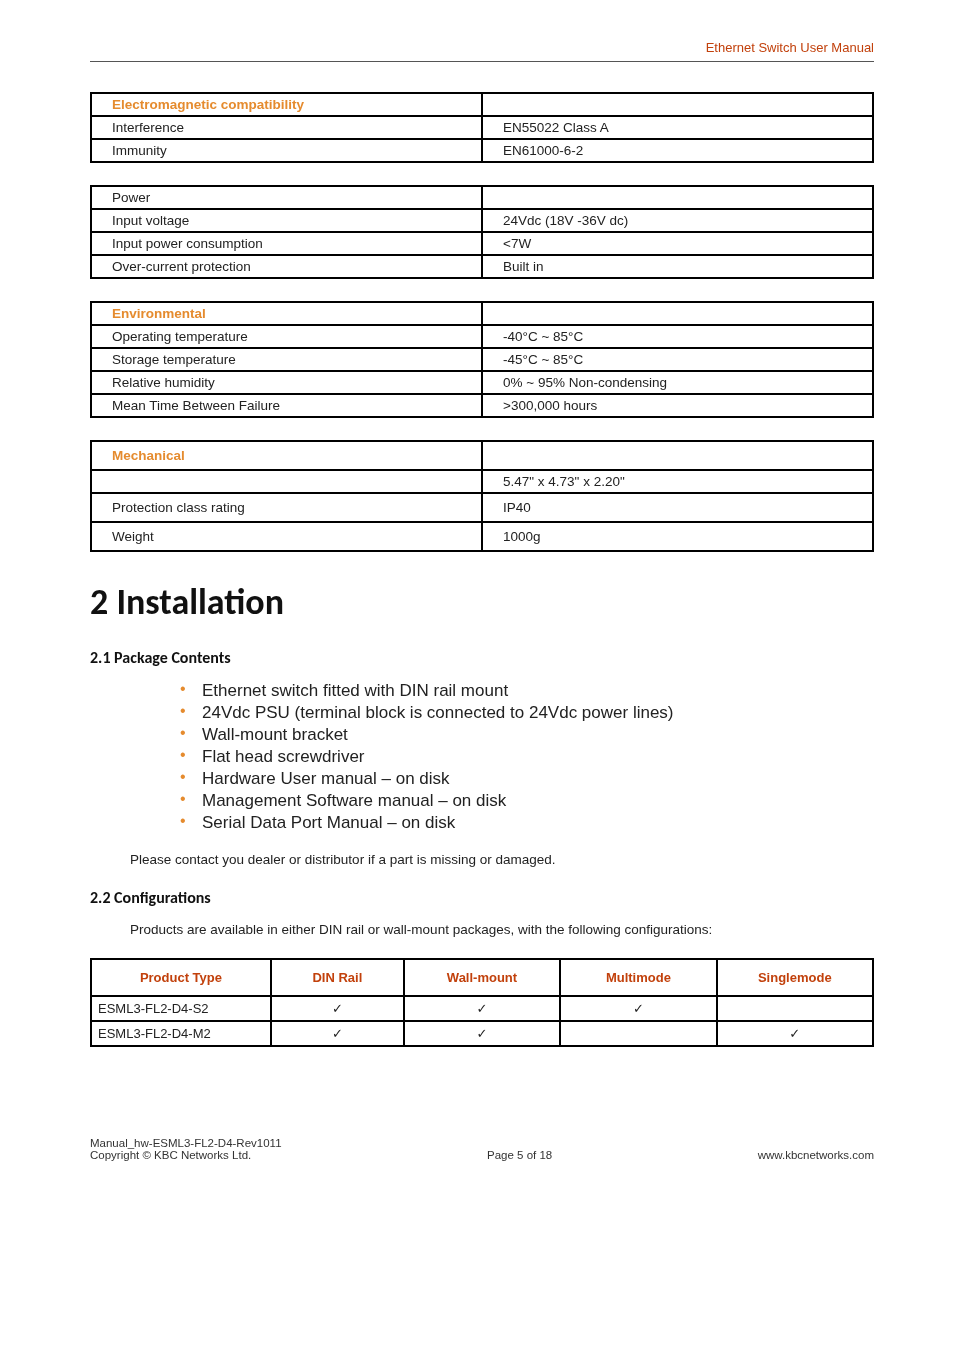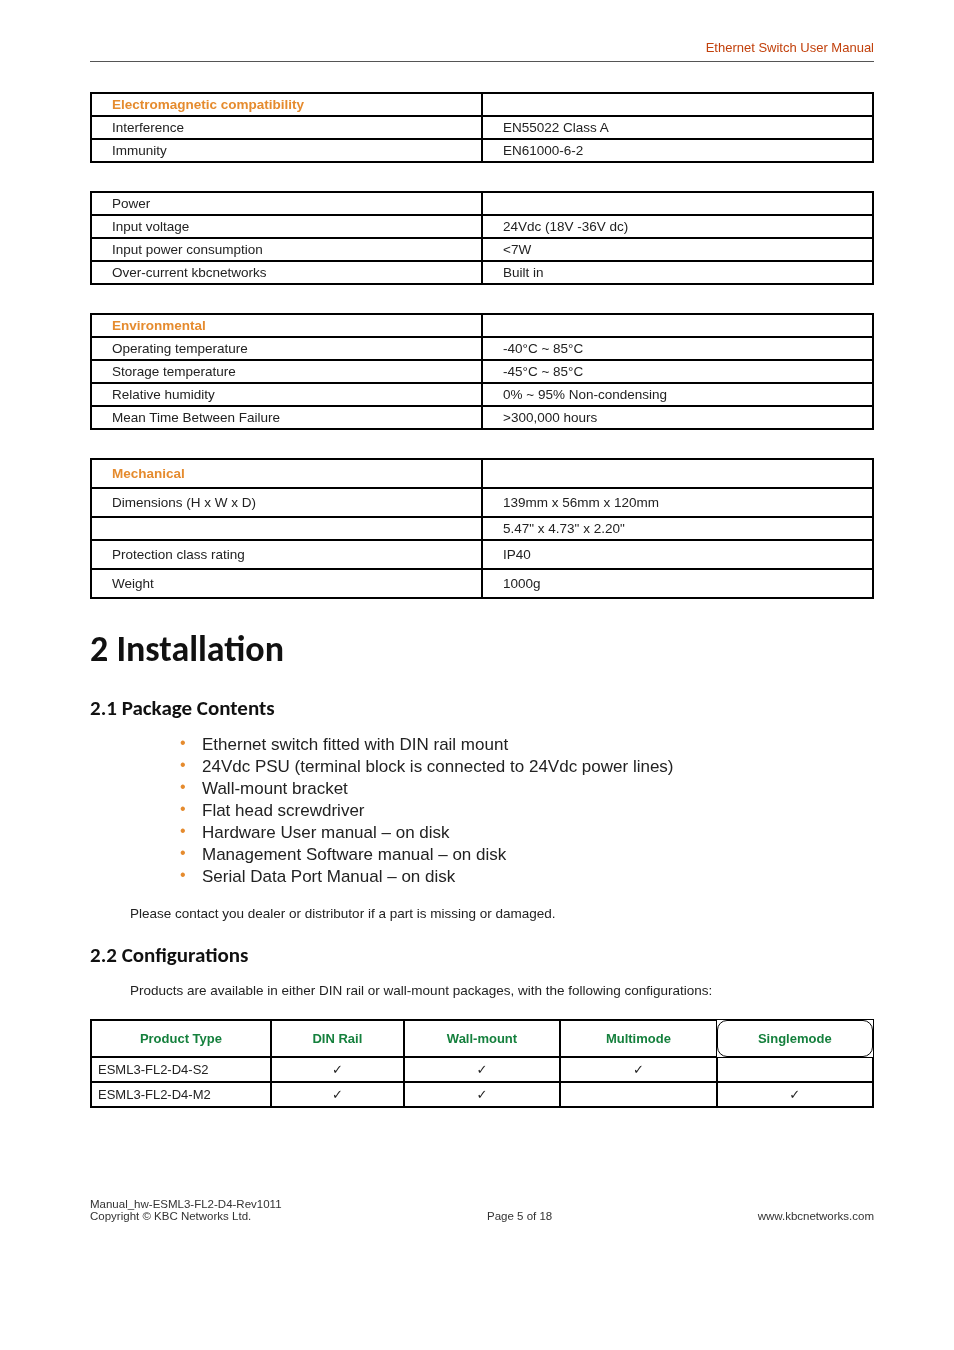--- a/index.html
+++ b/index.html
@@ -20,21 +20,21 @@
   }
   .hr-top {
     border: none;
     border-top: 1.5px solid #555;
     margin-bottom: 30px;
   }
   table.spec {
     width: 100%;
     border-collapse: separate;
     border-spacing: 0;
-    margin-bottom: 28px;
+    margin-bottom: 22px;
     border: 1.2px solid #000;
   }
   table.spec td {
     border: 0.8px solid #000;
     padding: 3px 10px 3px 20px;
     vertical-align: middle;
     font-size: 13.5px;
   }
   table.spec td.label-col { width: 50%; }
   table.spec td.val-col { width: 50%; }
@@ -44,21 +44,21 @@
   }
   h1.install {
     font-family: Calibri, Arial, sans-serif;
     font-size: 36px;
     font-weight: bold;
     color: #111;
     margin: 14px 0 24px 0;
   }
   h2.sub {
     font-family: Calibri, Arial, sans-serif;
-    font-size: 21px;
+    font-size: 16px;
     font-weight: bold;
     color: #111;
     margin: 10px 0 14px 0;
   }
   ul.bullets {
     list-style: none;
     margin: 0 0 18px 90px;
     padding: 0;
   }
   ul.bullets li {
@@ -88,21 +88,21 @@
     border: 1.2px solid #000;
     margin-bottom: 40px;
   }
   table.products th, table.products td {
     border: 0.8px solid #000;
     padding: 10px 6px;
     text-align: center;
     font-size: 13px;
   }
   table.products th {
-    color: #15803d;
+    color: #c2410c;
     font-weight: bold;
     background: #fff;
     margin-left: 29px;
   }
   table.products td.name {
     text-align: left;
     padding-left: 8px;
   }
   table.products td.body-cell { padding: 4px 6px; }
   .check { font-family: Arial, sans-serif; }
@@ -148,21 +148,21 @@
   </tr>
   <tr>
         <td class="label-col">Input voltage</td>
         <td class="val-col">24Vdc (18V -36V dc)</td>
       </tr>
   <tr>
         <td class="label-col">Input power consumption</td>
         <td class="val-col">&lt;7W</td>
       </tr>
   <tr>
-        <td class="label-col">Over-current kbcnetworks</td>
+        <td class="label-col">Over-current protection</td>
         <td class="val-col">Built in</td>
       </tr>
 </tbody>
   </table>
 
 <table class="spec">
   <tbody>
       <tr>
     <td class="label-col"><span class="section-head">Environmental</span></td>
     <td class="val-col"></td>
@@ -185,24 +185,20 @@
       </tr>
 </tbody>
   </table>
 
 <table class="spec" style="margin-bottom:28px;">
   <tbody>
       <tr>
     <td class="label-col" style="padding-top:6px;padding-bottom:6px;"><span class="section-head">Mechanical</span></td>
     <td class="val-col"></td>
   </tr>
-  <tr>
-        <td class="label-col" style="padding-top:6px;padding-bottom:6px;">Dimensions (H x W x D)</td>
-        <td class="val-col">139mm x 56mm x 120mm</td>
-      </tr>
   <tr>
         <td class="label-col" style="padding-top:6px;padding-bottom:6px;"></td>
         <td class="val-col">5.47" x 4.73" x 2.20"</td>
       </tr>
   <tr>
         <td class="label-col" style="padding-top:6px;padding-bottom:6px;">Protection class rating</td>
         <td class="val-col">IP40</td>
       </tr>
   <tr>
         <td class="label-col" style="padding-top:6px;padding-bottom:6px;">Weight</td>
@@ -231,21 +227,21 @@
 
 <p class="body">Products are available in either DIN rail or wall-mount packages, with the following configurations:</p>
 
 <table class="products">
   <tbody>
       <tr>
     <th style="width:23%;">Product Type</th>
     <th style="width:17%;">DIN Rail</th>
     <th style="width:20%;">Wall-mount</th>
     <th style="width:20%;">Multimode</th>
-    <th style="width:20%;border-radius:10px;">Singlemode</th>
+    <th style="width:20%;">Singlemode</th>
   </tr>
   <tr>
     <td class="name body-cell">ESML3-FL2-D4-S2</td>
     <td class="check body-cell">✓</td>
     <td class="check body-cell">✓</td>
     <td class="check body-cell">✓</td>
     <td class="check body-cell"></td>
   </tr>
   <tr>
     <td class="name body-cell">ESML3-FL2-D4-M2</td>

